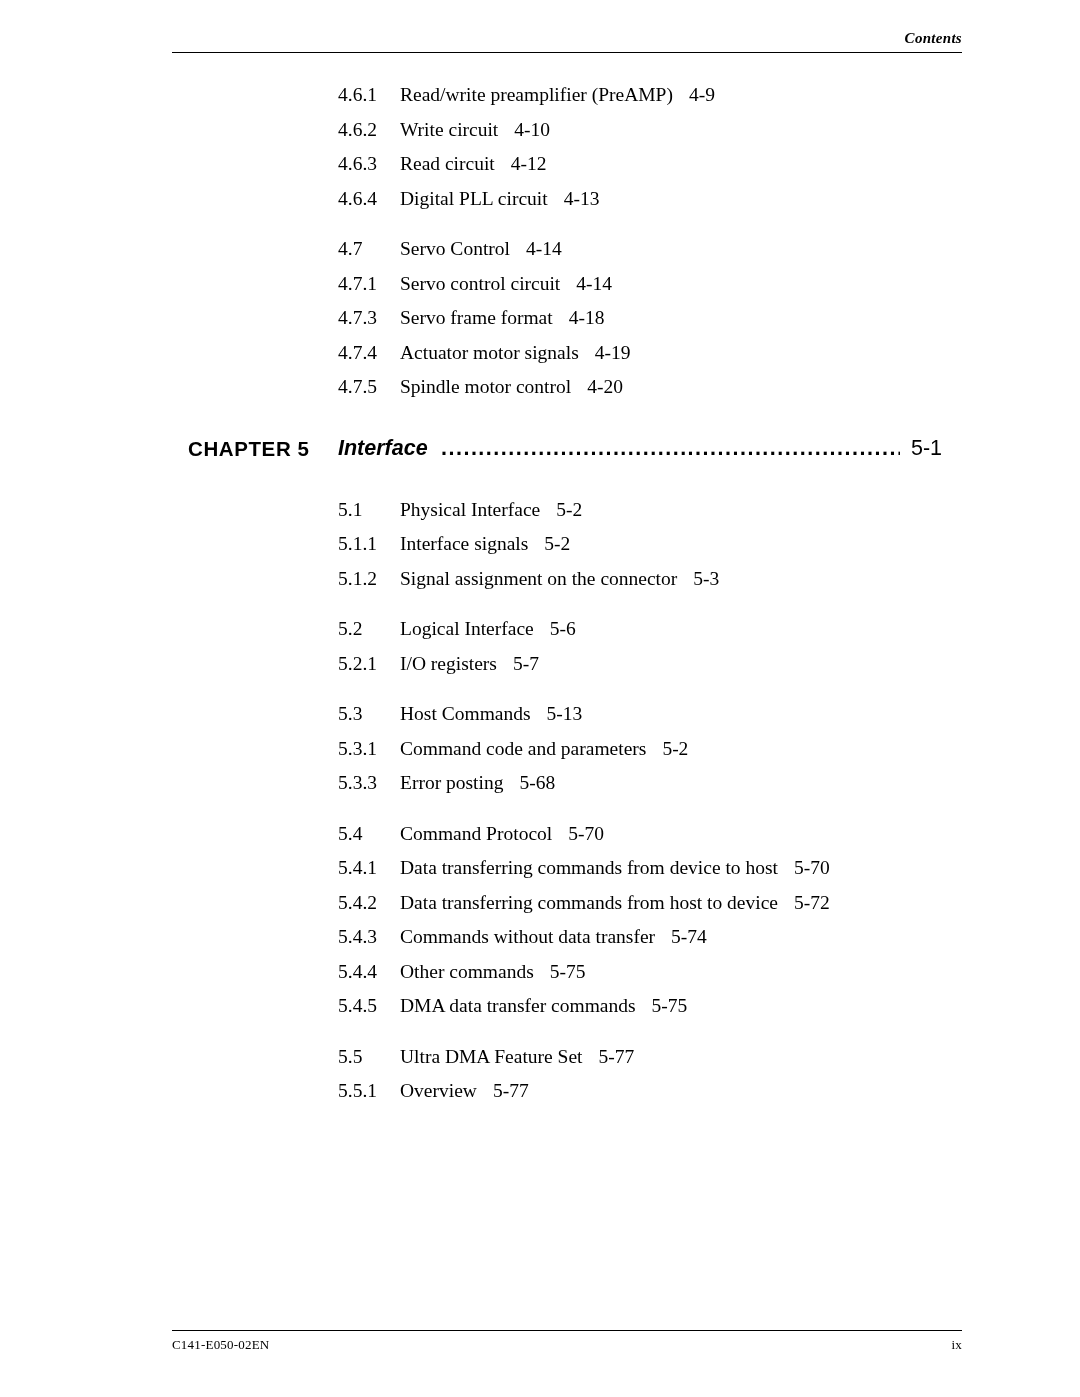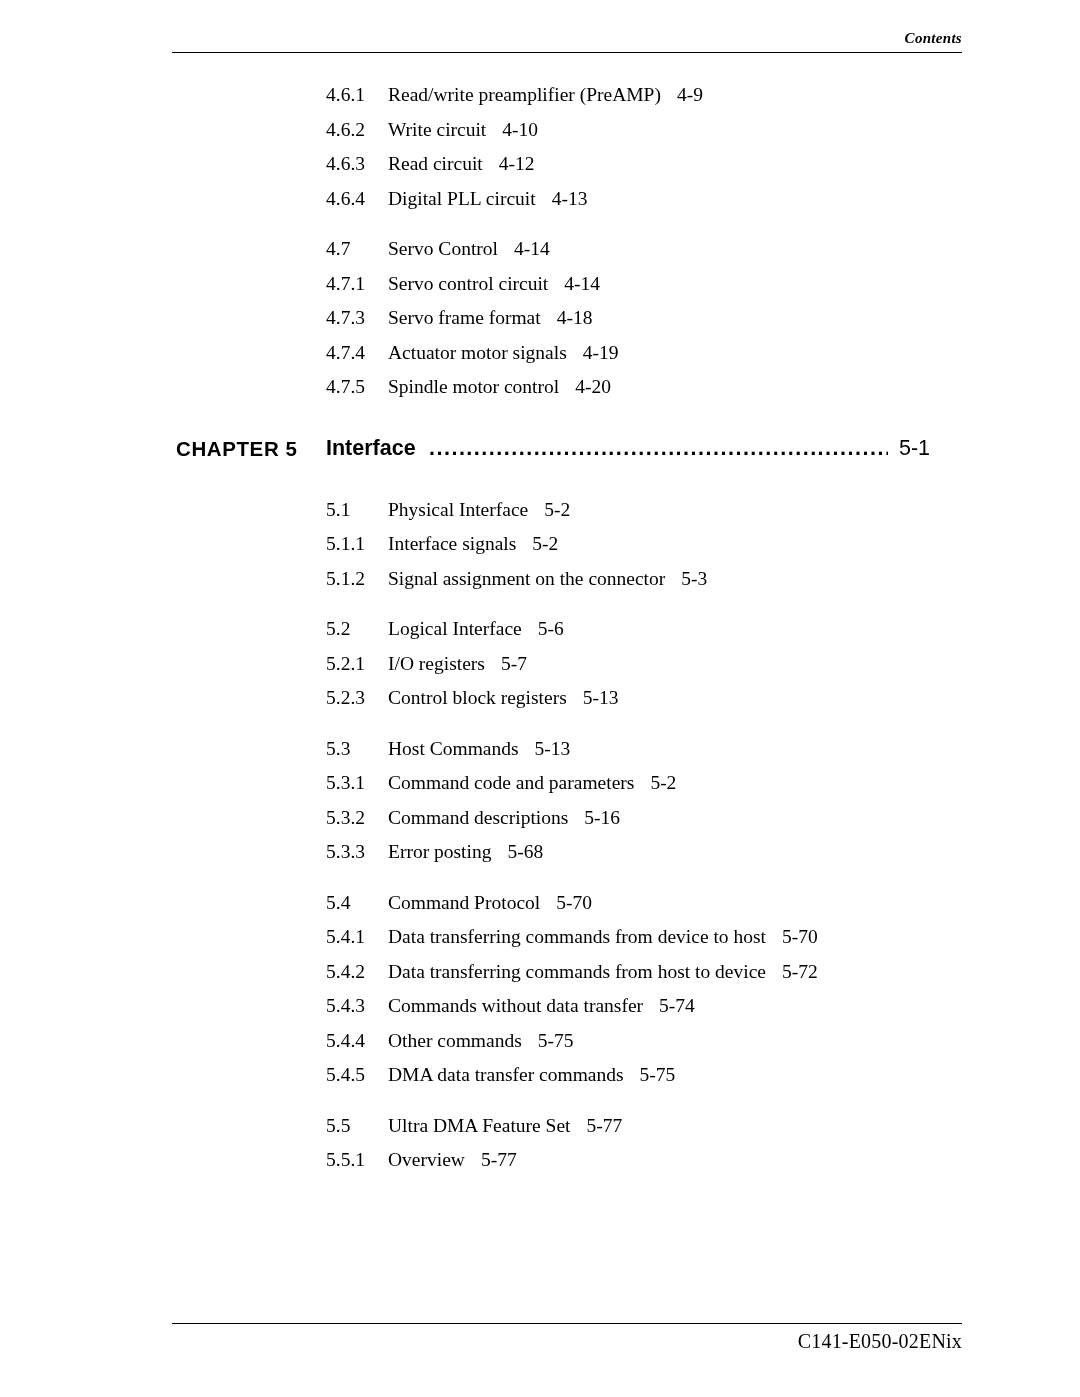--- a/index.html
+++ b/index.html
@@ -35,21 +35,21 @@
     letter-spacing: 0.3px;
     padding-bottom: 5px;
   }
   .header-rule {
     border-bottom: 1.6px solid #000;
     width: 100%;
   }
   .content {
     position: absolute;
     top: 78px;
-    left: 4px;
+    left: 16px;
     width: 1044px;
   }
   .toc-entry {
     position: relative;
     font-size: 19.5px;
     line-height: 34.5px;
     white-space: nowrap;
     font-family: "Liberation Serif", serif;
   }
   .toc-entry .num {
@@ -88,20 +88,21 @@
     font-size: 20.5px;
     letter-spacing: 0.6px;
   }
   .chapter-title {
     position: absolute;
     left: 322px;
     top: 15px;
     font-family: "Liberation Sans", sans-serif;
     font-weight: bold;
     font-size: 21.5px;
+    font-style: italic;
   }
   .chapter-dots {
     position: absolute;
     left: 425px;
     right: 160px;
     top: 15px;
     height: 26px;
     overflow: hidden;
     font-family: "Liberation Sans", sans-serif;
     font-weight: bold;
@@ -123,24 +124,24 @@
     bottom: 44px;
     left: 172px;
     width: 790px;
   }
   .footer-rule {
     border-bottom: 1.6px solid #000;
     width: 100%;
   }
   .footer-row {
     display: flex;
-    justify-content: flex-end;
+    justify-content: space-between;
     padding-top: 6px;
     font-family: "Liberation Serif", serif;
-    font-size: 20px;
+    font-size: 13px;
   }
   .footer-left {
     letter-spacing: 0.2px;
   }
   .footer-right {
     letter-spacing: 0.2px;
   }
 </style>
 </head>
 <body>
@@ -174,25 +175,23 @@
       <div class="chapter-page">5-1</div>
     </div>
 
     <div id="entries-bottom">
         <div class="toc-entry lvl1"><span class="num">5.1</span><span class="title">Physical Interface</span><span class="pg">5-2</span></div>
         <div class="toc-entry lvl2"><span class="num">5.1.1</span><span class="title">Interface signals</span><span class="pg">5-2</span></div>
         <div class="toc-entry lvl2"><span class="num">5.1.2</span><span class="title">Signal assignment on the connector</span><span class="pg">5-3</span></div>
         <div class="gap"></div>
         <div class="toc-entry lvl1"><span class="num">5.2</span><span class="title">Logical Interface</span><span class="pg">5-6</span></div>
         <div class="toc-entry lvl2"><span class="num">5.2.1</span><span class="title">I/O registers</span><span class="pg">5-7</span></div>
-        <div class="toc-entry lvl2"><span class="num">5.2.3</span><span class="title">Control block registers</span><span class="pg">5-13</span></div>
         <div class="gap"></div>
         <div class="toc-entry lvl1"><span class="num">5.3</span><span class="title">Host Commands</span><span class="pg">5-13</span></div>
         <div class="toc-entry lvl2"><span class="num">5.3.1</span><span class="title">Command code and parameters</span><span class="pg">5-2</span></div>
-        <div class="toc-entry lvl2"><span class="num">5.3.2</span><span class="title">Command descriptions</span><span class="pg">5-16</span></div>
         <div class="toc-entry lvl2"><span class="num">5.3.3</span><span class="title">Error posting</span><span class="pg">5-68</span></div>
         <div class="gap"></div>
         <div class="toc-entry lvl1"><span class="num">5.4</span><span class="title">Command Protocol</span><span class="pg">5-70</span></div>
         <div class="toc-entry lvl2"><span class="num">5.4.1</span><span class="title">Data transferring commands from device to host</span><span class="pg">5-70</span></div>
         <div class="toc-entry lvl2"><span class="num">5.4.2</span><span class="title">Data transferring commands from host to device</span><span class="pg">5-72</span></div>
         <div class="toc-entry lvl2"><span class="num">5.4.3</span><span class="title">Commands without data transfer</span><span class="pg">5-74</span></div>
         <div class="toc-entry lvl2"><span class="num">5.4.4</span><span class="title">Other commands</span><span class="pg">5-75</span></div>
         <div class="toc-entry lvl2"><span class="num">5.4.5</span><span class="title">DMA data transfer commands</span><span class="pg">5-75</span></div>
         <div class="gap"></div>
         <div class="toc-entry lvl1"><span class="num">5.5</span><span class="title">Ultra DMA Feature Set</span><span class="pg">5-77</span></div>

